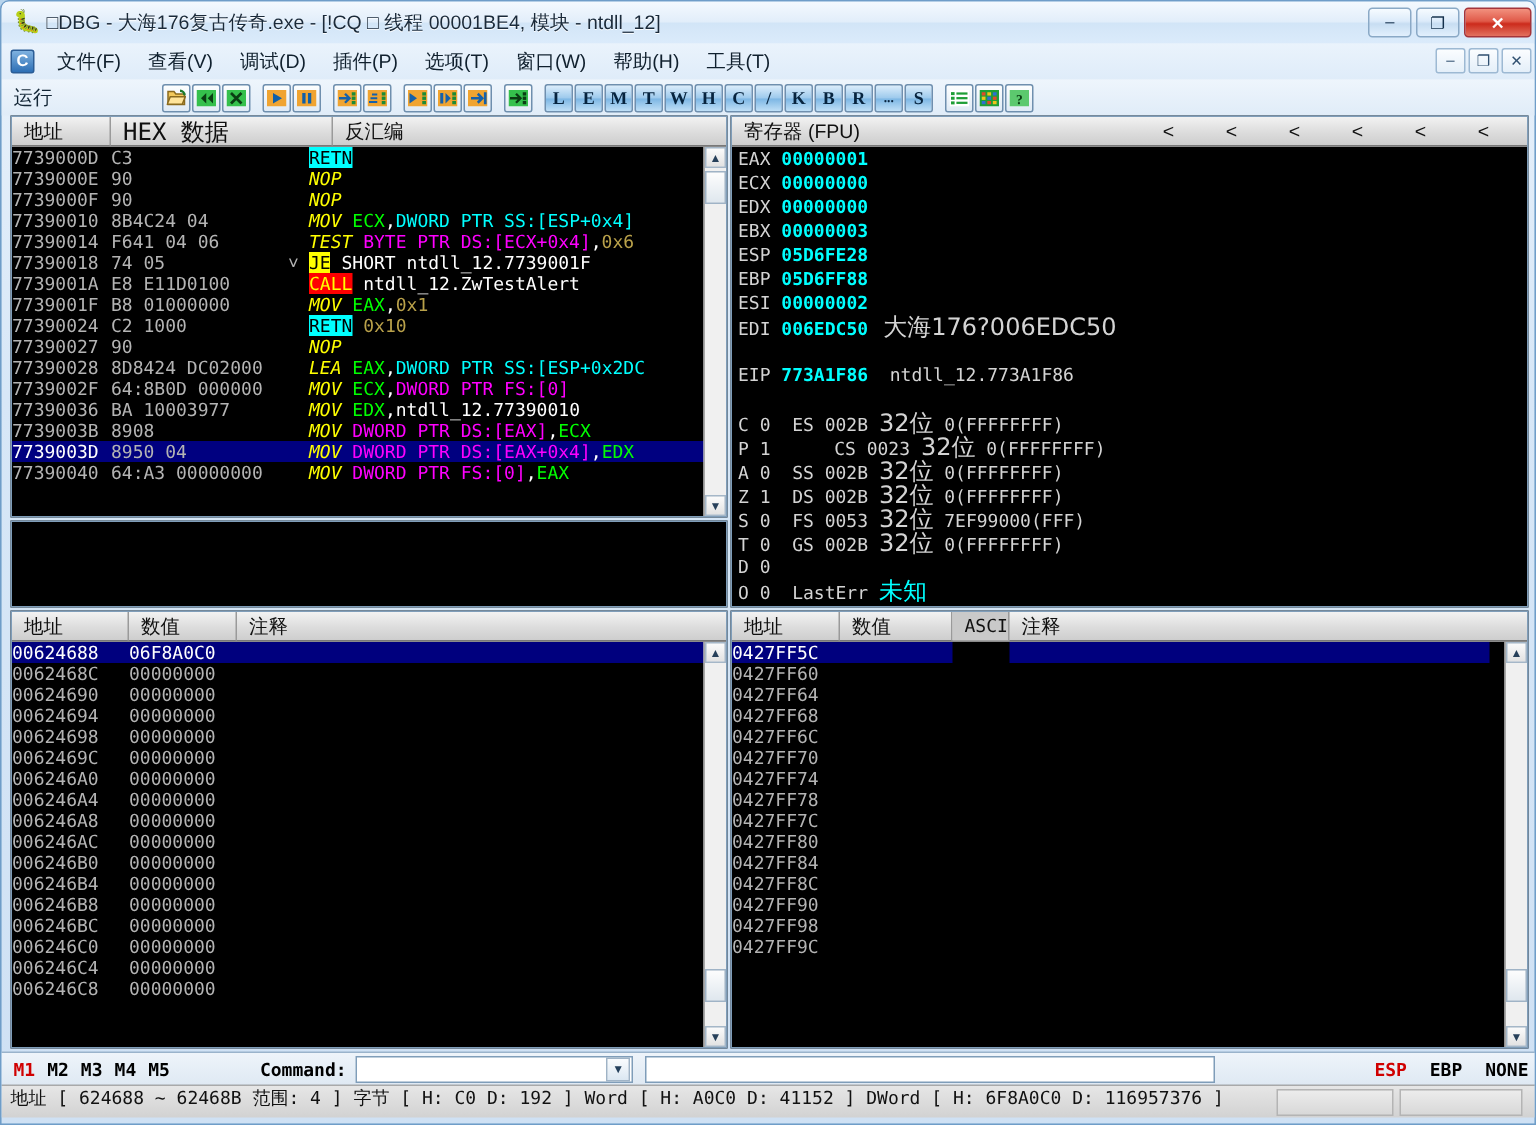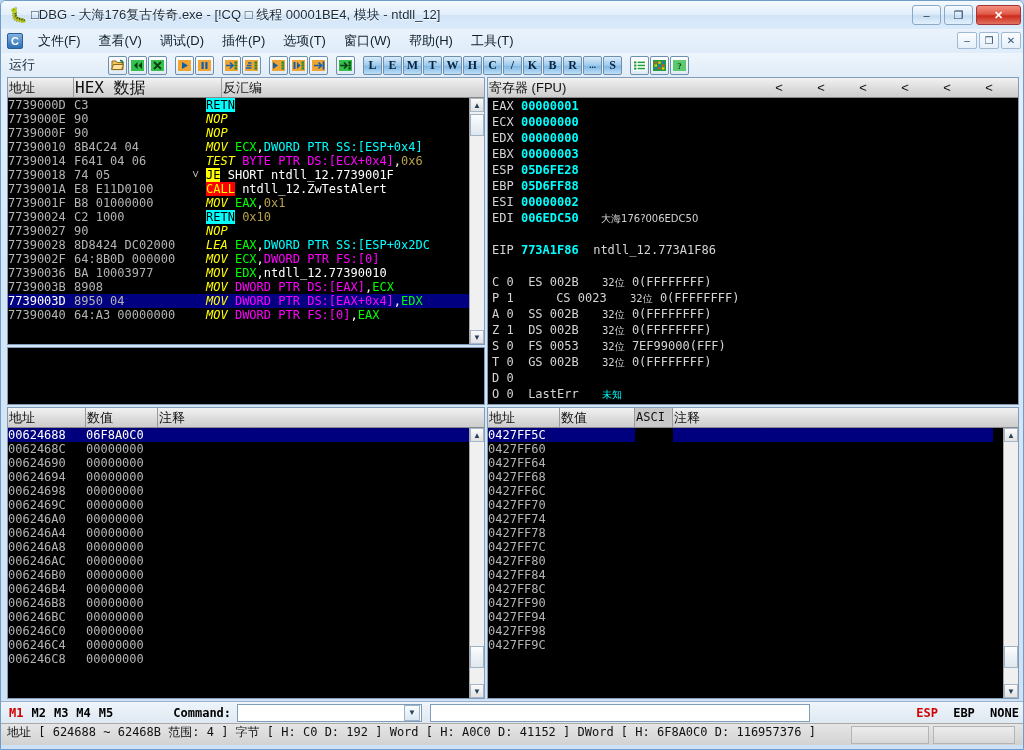--- a/index.html
+++ b/index.html
@@ -99,21 +99,21 @@
     border: 1px solid #7f9db9;
   }
   .pane-hdr {
     position: absolute; left: 0; top: 0; height: 20px; width: 100%;
     background: linear-gradient(180deg,#f2f2f2 0%,#dcdcdc 55%,#cdcdcd 100%);
     border-bottom: 1px solid #8a8a8a;
     display: flex; align-items: center;
   }
   .hcell {
     height: 19px; font-size: 13px; color: #101010; line-height: 19px;
-    padding-left: 1px; border-right: 1px solid #9a9a9a; overflow: hidden; white-space: nowrap;
+    padding-left: 8px; border-right: 1px solid #9a9a9a; overflow: hidden; white-space: nowrap;
   }
   .hcell:last-child { border-right: none; }
   .mono {
     font-family: "DejaVu Sans Mono", "Liberation Mono", monospace;
     font-size: 12px;
     letter-spacing: 0px;
   }
   .rows { position: absolute; left: 0; top: 20px; right: 0; bottom: 0; overflow: hidden; }
   .row { height: 14px; line-height: 14px; white-space: nowrap; display: flex; }
   .row.sel { background: #00007e; }
@@ -152,21 +152,21 @@
     border: 1px solid #9fb3c6;
   }
 
   
   .reg-hdr-chevs { position: absolute; right: 8px; top: 0; height: 19px; display: flex; }
   .chev { width: 42px; text-align: center; font-size: 13px; color: #111; line-height: 19px; }
   .reg-line { height: 16px; line-height: 16px; white-space: pre; }
   .reg-name { color: #d4d4d4; }
   .reg-val  { color: #00ffff; font-weight: bold; }
   .reg-cmt  { color: #d4d4d4; }
-  .reg-cjk  { color: #d4d4d4; font-family: "DejaVu Sans", sans-serif; font-size: 10px; margin-left: 16px; }
+  .reg-cjk  { color: #d4d4d4; font-family: "DejaVu Sans", sans-serif; font-size: 16px; }
 
   
   .cmdbar {
     position: absolute; left: 0; bottom: 26px; width: 1024px; height: 22px;
     background: linear-gradient(180deg,#eef4fa,#dfe9f3);
     border-top: 1px solid #9ab3cb;
     display: flex; align-items: center;
   }
   .mbtn {
     font-family: "DejaVu Sans Mono", monospace; font-size: 12px; font-weight: bold;
@@ -716,26 +716,20 @@
           <span class="c-addr" style="width: 38px; display: inline-block; flex: 0 0 auto;"></span>
           <span class="c-addr" style="width: 320px; display: inline-block; flex: 0 0 auto;"></span>
         </div>
         <div class="row">
           <span class="c-addr" style="width: 72px; display: inline-block; flex: 0 0 auto;">0427FF90</span>
           <span class="c-addr" style="width: 75px; display: inline-block; flex: 0 0 auto;"></span>
           <span class="c-addr" style="width: 38px; display: inline-block; flex: 0 0 auto;"></span>
           <span class="c-addr" style="width: 320px; display: inline-block; flex: 0 0 auto;"></span>
         </div>
         <div class="row">
-          <span class="c-addr" style="width: 72px; display: inline-block; flex: 0 0 auto;">0427FF94</span>
-          <span class="c-addr" style="width: 75px; display: inline-block; flex: 0 0 auto;"></span>
-          <span class="c-addr" style="width: 38px; display: inline-block; flex: 0 0 auto;"></span>
-          <span class="c-addr" style="width: 320px; display: inline-block; flex: 0 0 auto;"></span>
-        </div>
-        <div class="row">
           <span class="c-addr" style="width: 72px; display: inline-block; flex: 0 0 auto;">0427FF98</span>
           <span class="c-addr" style="width: 75px; display: inline-block; flex: 0 0 auto;"></span>
           <span class="c-addr" style="width: 38px; display: inline-block; flex: 0 0 auto;"></span>
           <span class="c-addr" style="width: 320px; display: inline-block; flex: 0 0 auto;"></span>
         </div>
         <div class="row">
           <span class="c-addr" style="width: 72px; display: inline-block; flex: 0 0 auto;">0427FF9C</span>
           <span class="c-addr" style="width: 75px; display: inline-block; flex: 0 0 auto;"></span>
           <span class="c-addr" style="width: 38px; display: inline-block; flex: 0 0 auto;"></span>
           <span class="c-addr" style="width: 320px; display: inline-block; flex: 0 0 auto;"></span>

